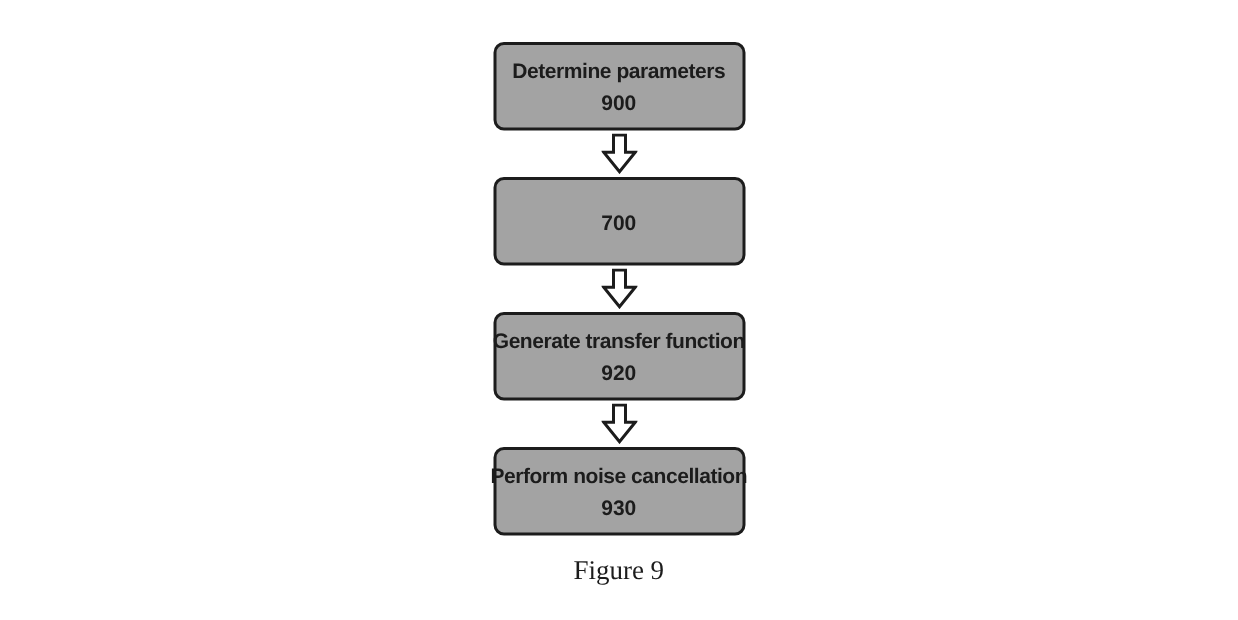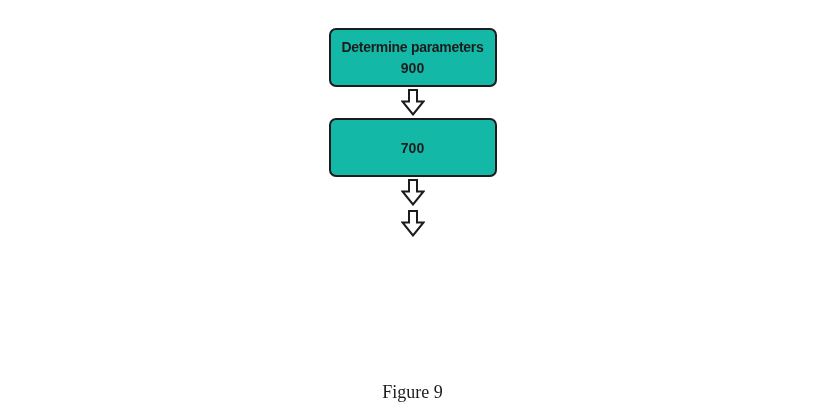--- a/index.html
+++ b/index.html
@@ -23,21 +23,21 @@
     display: flex;
     flex-direction: column;
     align-items: center;
   }
   .flow-box {
     box-sizing: border-box;
     width: 168px;
     height: 59px;
     border: 2px solid #1c1c1c;
     border-radius: 7px;
-    background: #14b8a6;
+    background: #a3a3a3;
     display: flex;
     flex-direction: column;
     align-items: center;
     justify-content: center;
     gap: 5px;
     padding: 4px 3px;
   }
   .flow-box .label {
     font-size: 14px;
     font-weight: 600;
@@ -59,21 +59,21 @@
     display: flex;
     align-items: center;
     justify-content: center;
   }
   .flow-arrow svg {
     display: block;
   }
   .figure-caption {
     position: absolute;
     left: 50%;
-    top: 382px;
+    top: 370px;
     transform: translateX(-50%);
     font-family: "Liberation Serif", serif;
     font-size: 18px;
     color: #1c1c1c;
     white-space: nowrap;
   }
 </style>
 </head>
 <body>
 
@@ -94,24 +94,32 @@
     <div class="flow-box">
       <div class="number">700</div>
     </div>
 
     <div class="flow-arrow">
       <svg width="24" height="27" viewBox="0 0 24 27">
         <polygon points="8,1 16,1 16,12.5 22.5,12.5 12,25.5 1.5,12.5 8,12.5" fill="#ffffff" stroke="#1c1c1c" stroke-width="2" stroke-linejoin="miter"></polygon>
       </svg>
     </div>
 
+    <div class="flow-box">
+      <div class="label">Generate transfer function</div>
+      <div class="number">920</div>
+    </div>
 
     <div class="flow-arrow">
       <svg width="24" height="27" viewBox="0 0 24 27">
         <polygon points="8,1 16,1 16,12.5 22.5,12.5 12,25.5 1.5,12.5 8,12.5" fill="#ffffff" stroke="#1c1c1c" stroke-width="2" stroke-linejoin="miter"></polygon>
       </svg>
     </div>
 
+    <div class="flow-box">
+      <div class="label">Perform noise cancellation</div>
+      <div class="number">930</div>
+    </div>
 
   </div>
 
   <div class="figure-caption">Figure 9</div>
 </div>
 
 </body></html>

